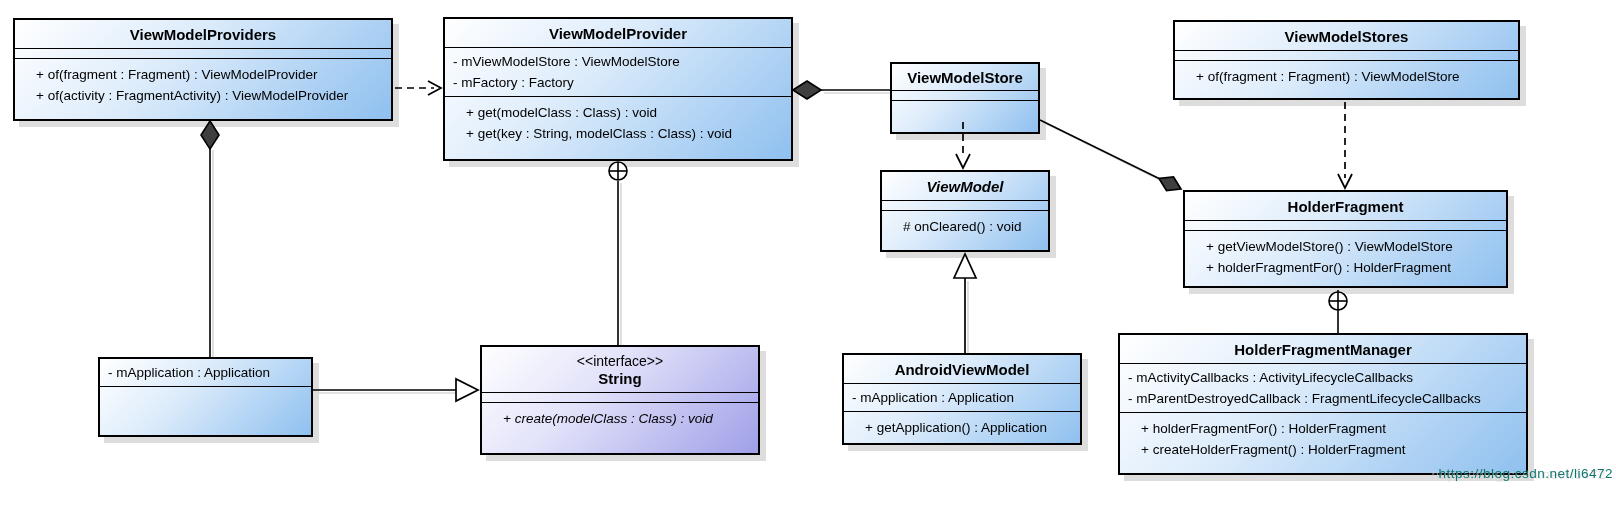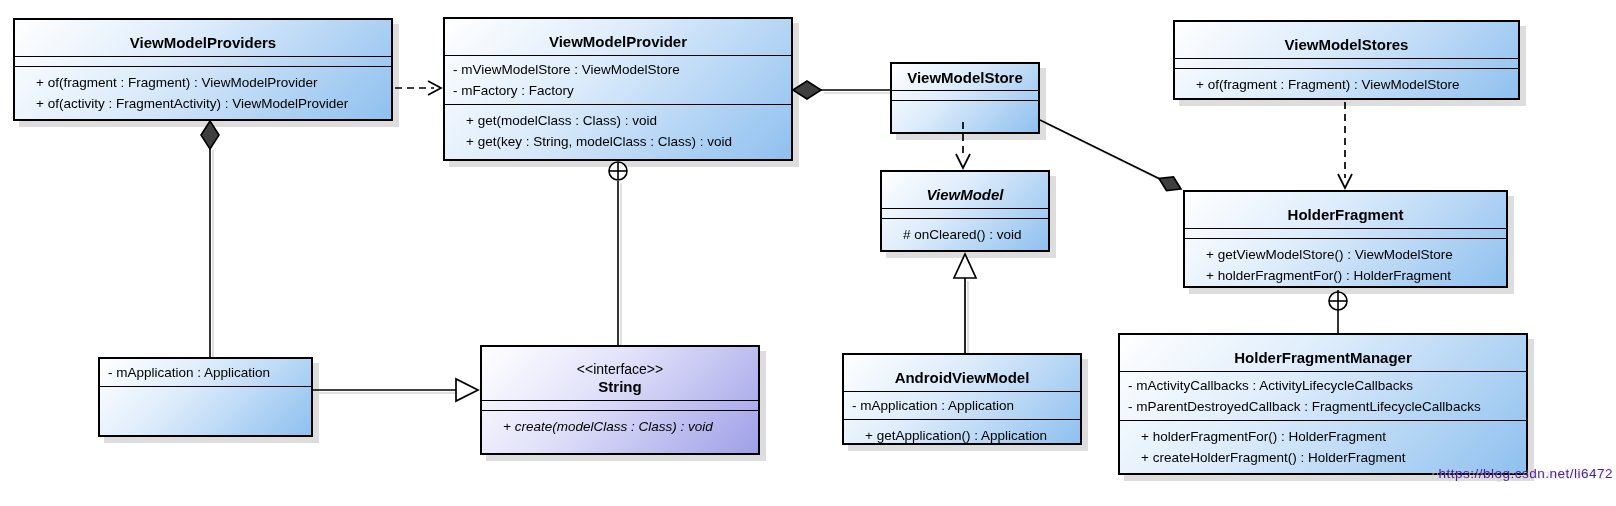--- a/index.html
+++ b/index.html
@@ -12,38 +12,38 @@
     border:2px solid #000;
     background:linear-gradient(135deg,#ffffff 0%,#ddecfb 40%,#8fc0ef 100%);
     box-shadow:6px 6px 0 rgba(180,180,180,0.45);
     z-index:2;
   }
   .uml-class.interface{
     background:linear-gradient(135deg,#ffffff 0%,#e2e2fa 40%,#9f9fe8 100%);
   }
   .uml-title{
     flex:0 0 auto;border-bottom:1px solid #000;text-align:center;
-    font-weight:bold;font-size:15px;padding:14px 4px 5px;line-height:17px;
+    font-weight:bold;font-size:15px;padding:6px 4px 5px;line-height:17px;
   }
   .uml-title .stereotype{font-weight:normal;font-size:14px;}
   .italic{font-style:italic;}
   .uml-attrs{
     flex:0 0 auto;border-bottom:1px solid #000;
     padding:3px 8px;font-size:13.5px;line-height:21px;
   }
   .uml-attrs.empty{height:9px;padding:0;}
   .uml-methods{
     flex:1 1 auto;padding:5px 21px;font-size:13.5px;line-height:21px;
   }
   .uml-methods.empty{padding:0;}
   .member{white-space:nowrap;}
   #connectors{position:absolute;left:0;top:0;z-index:3;pointer-events:none;}
   #watermark{
     position:absolute;right:3px;top:466px;z-index:4;
-    font-size:13.5px;color:#4c1d95;letter-spacing:0.5px;
+    font-size:13.5px;color:#0f766e;letter-spacing:0.5px;
     text-shadow:-7px 1px 0 rgba(205,205,205,0.6);
   }
 </style>
 </head>
 <body>
 
 <div id="canvas">
 
   <div class="uml-class" style="left:13px;top:18px;width:380px;height:103px">
     <div class="uml-title">ViewModelProviders</div>

